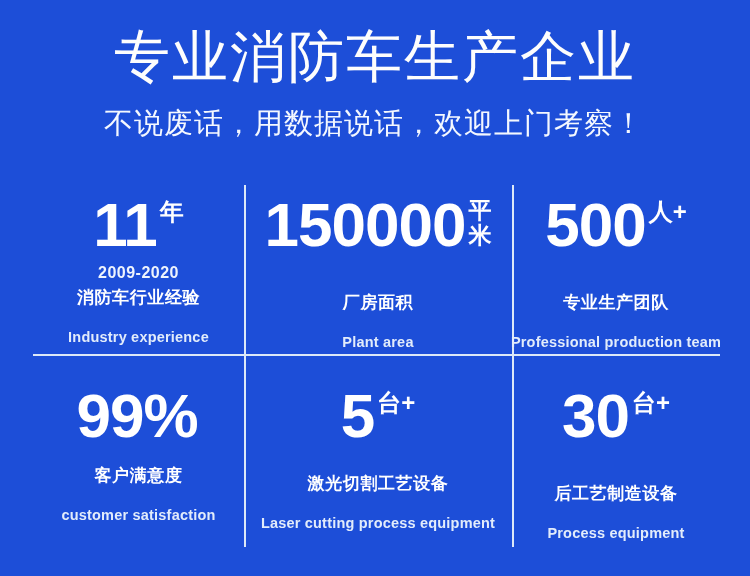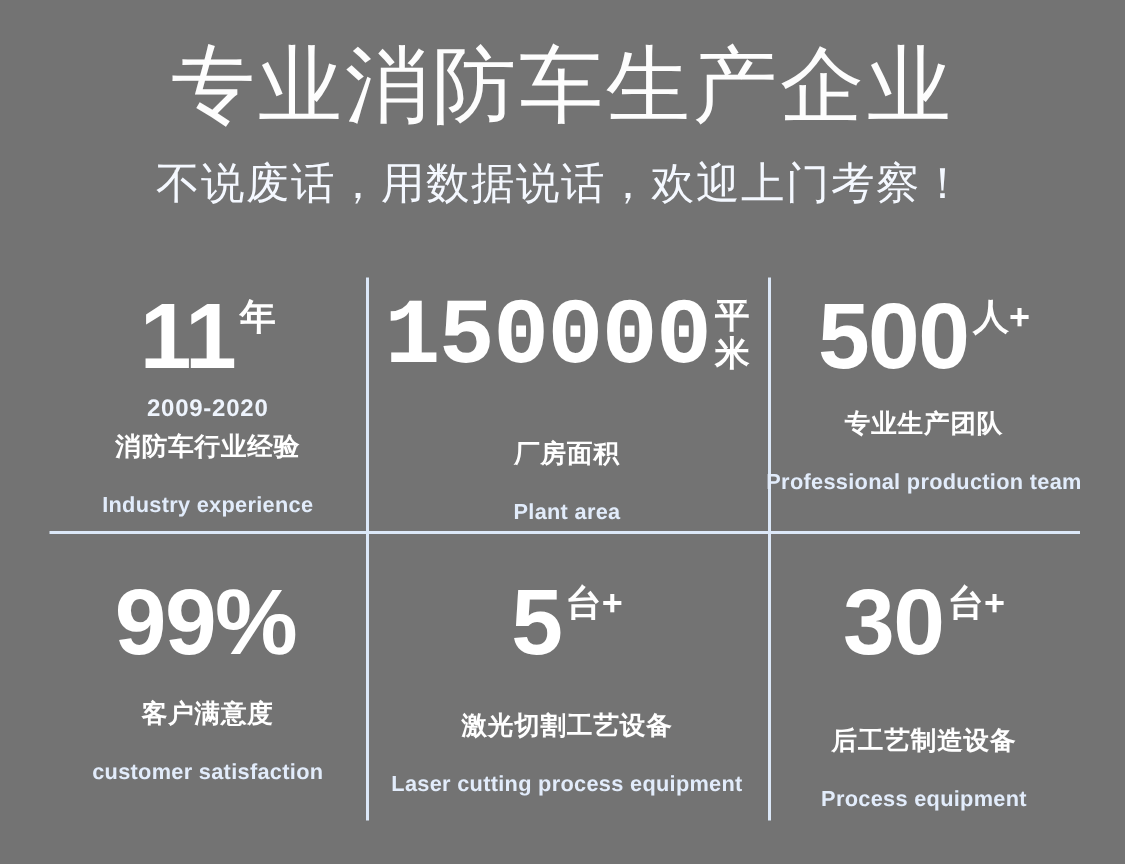--- a/index.html
+++ b/index.html
@@ -170,28 +170,28 @@
   .label-en {
     font-size: 14.5px;
     font-weight: 700;
     color: #e2ecfb;
     letter-spacing: 0.2px;
     margin-top: 20px;
     white-space: nowrap;
   }
 
   
-  .cell-area .num  { font-size: 62px; font-family: Liberation Mono, monospace; }
+  .cell-area .num  { font-size: 62px; }
   .cell-area .unit { margin-top: 3px; }
   .cell-sat  .num  { font-size: 62px; }
 </style>
 </head>
 <body style="background: rgb(37, 115, 221);">
 
-<div class="banner" style="background: #737373;">
+<div class="banner" style="background: #1d4ed8;">
 
   <div class="header">
     <div class="headline">专业消防车生产企业</div>
     <div class="subhead">不说废话，用数据说话，欢迎上门考察！</div>
   </div>
 
   <div class="stats-grid">
 
     <div class="divider v1" style="background: rgb(220, 232, 248);"></div>
     <div class="divider v2" style="background: rgb(220, 232, 248);"></div>
@@ -219,21 +219,21 @@
         </div>
         <div class="label-cn" style="margin-top:36px">厂房面积</div>
         <div class="label-en">Plant area</div>
       </div>
 
       <div class="cell">
         <div class="figure">
           <span class="num">500</span>
           <span class="unit">人+</span>
         </div>
-        <div class="label-cn" style="margin-top:16px">专业生产团队</div>
+        <div class="label-cn" style="margin-top:36px">专业生产团队</div>
         <div class="label-en">Professional production team</div>
       </div>
 
       <div class="cell row2 cell-sat">
         <div class="figure">
           <span class="num">99%</span>
           <span class="unit"></span>
         </div>
         <div class="label-cn" style="margin-top:18px">客户满意度</div>
         <div class="label-en">customer satisfaction</div>

